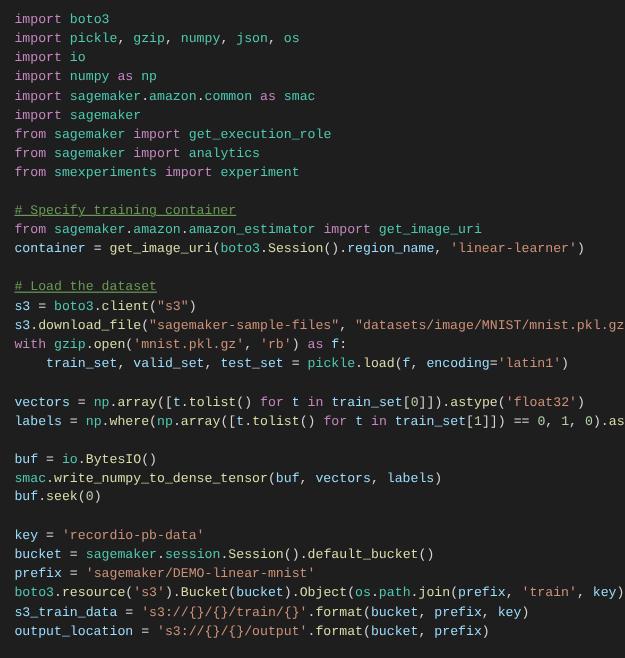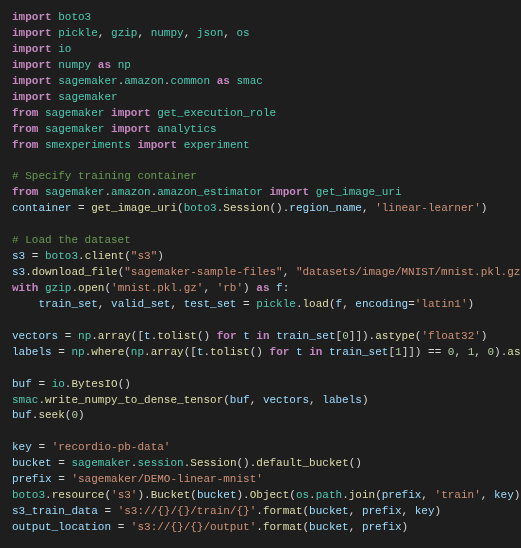--- a/index.html
+++ b/index.html
@@ -10,25 +10,25 @@
     font-size: 11px;
     line-height: 1.45;
     color: #d4d4d4;
     width: 521px;
   }
   .code-block {
     padding: 10px 12px;
     white-space: pre;
     overflow: hidden;
   }
-  .k { color: #c586c0; font-weight: bold; }   
+  .k { color: #c586c0; }   
   .m { color: #4ec9b0; margin-top: 32px; }   
   .f { color: #dcdcaa; }   
   .s { color: #ce9178; }   
   .n { color: #b5cea8; }   
-  .c { color: #6a9955; }   
+  .c { color: #6a9955; text-decoration: underline; }   
   .p { color: #d4d4d4; }   
   .v { color: #9cdcfe; text-align: center; }   
 </style>
 </head>
 <body>
 
 <div class="code-block" id="code-root"><div><span class="k">import</span><span class="p"> </span><span class="m">boto3</span></div><div><span class="k">import</span><span class="p"> </span><span class="m">pickle</span><span class="p">, </span><span class="m">gzip</span><span class="p">, </span><span class="m">numpy</span><span class="p">, </span><span class="m">json</span><span class="p">, </span><span class="m">os</span></div><div><span class="k">import</span><span class="p"> </span><span class="m">io</span></div><div><span class="k">import</span><span class="p"> </span><span class="m">numpy</span><span class="p"> </span><span class="k">as</span><span class="p"> </span><span class="m">np</span></div><div><span class="k">import</span><span class="p"> </span><span class="m">sagemaker</span><span class="p">.</span><span class="m">amazon</span><span class="p">.</span><span class="m">common</span><span class="p"> </span><span class="k">as</span><span class="p"> </span><span class="m">smac</span></div><div><span class="k">import</span><span class="p"> </span><span class="m">sagemaker</span></div><div><span class="k">from</span><span class="p"> </span><span class="m">sagemaker</span><span class="p"> </span><span class="k">import</span><span class="p"> </span><span class="m">get_execution_role</span></div><div><span class="k">from</span><span class="p"> </span><span class="m">sagemaker</span><span class="p"> </span><span class="k">import</span><span class="p"> </span><span class="m">analytics</span></div><div><span class="k">from</span><span class="p"> </span><span class="m">smexperiments</span><span class="p"> </span><span class="k">import</span><span class="p"> </span><span class="m">experiment</span></div><div>&nbsp;</div><div><span class="c"># Specify training container</span></div><div><span class="k">from</span><span class="p"> </span><span class="m">sagemaker</span><span class="p">.</span><span class="m">amazon</span><span class="p">.</span><span class="m">amazon_estimator</span><span class="p"> </span><span class="k">import</span><span class="p"> </span><span class="m">get_image_uri</span></div><div><span class="v">container</span><span class="p"> = </span><span class="f">get_image_uri</span><span class="p">(</span><span class="m">boto3</span><span class="p">.</span><span class="f">Session</span><span class="p">().</span><span class="v">region_name</span><span class="p">, </span><span class="s">'linear-learner'</span><span class="p">)</span></div><div>&nbsp;</div><div><span class="c"># Load the dataset</span></div><div><span class="v">s3</span><span class="p"> = </span><span class="m">boto3</span><span class="p">.</span><span class="f">client</span><span class="p">(</span><span class="s">"s3"</span><span class="p">)</span></div><div><span class="v">s3</span><span class="p">.</span><span class="f">download_file</span><span class="p">(</span><span class="s">"sagemaker-sample-files"</span><span class="p">, </span><span class="s">"datasets/image/MNIST/mnist.pkl.gz"</span></div><div><span class="k">with</span><span class="p"> </span><span class="m">gzip</span><span class="p">.</span><span class="f">open</span><span class="p">(</span><span class="s">'mnist.pkl.gz'</span><span class="p">, </span><span class="s">'rb'</span><span class="p">) </span><span class="k">as</span><span class="p"> </span><span class="v">f</span><span class="p">:</span></div><div><span class="p">    </span><span class="v">train_set</span><span class="p">, </span><span class="v">valid_set</span><span class="p">, </span><span class="v">test_set</span><span class="p"> = </span><span class="m">pickle</span><span class="p">.</span><span class="f">load</span><span class="p">(</span><span class="v">f</span><span class="p">, </span><span class="v">encoding</span><span class="p">=</span><span class="s">'latin1'</span><span class="p">)</span></div><div>&nbsp;</div><div><span class="v">vectors</span><span class="p"> = </span><span class="m">np</span><span class="p">.</span><span class="f">array</span><span class="p">([</span><span class="v">t</span><span class="p">.</span><span class="f">tolist</span><span class="p">() </span><span class="k">for</span><span class="p"> </span><span class="v">t</span><span class="p"> </span><span class="k">in</span><span class="p"> </span><span class="v">train_set</span><span class="p">[</span><span class="n">0</span><span class="p">]]).</span><span class="f">astype</span><span class="p">(</span><span class="s">'float32'</span><span class="p">)</span></div><div><span class="v">labels</span><span class="p"> = </span><span class="m">np</span><span class="p">.</span><span class="f">where</span><span class="p">(</span><span class="m">np</span><span class="p">.</span><span class="f">array</span><span class="p">([</span><span class="v">t</span><span class="p">.</span><span class="f">tolist</span><span class="p">() </span><span class="k">for</span><span class="p"> </span><span class="v">t</span><span class="p"> </span><span class="k">in</span><span class="p"> </span><span class="v">train_set</span><span class="p">[</span><span class="n">1</span><span class="p">]]) == </span><span class="n">0</span><span class="p">, </span><span class="n">1</span><span class="p">, </span><span class="n">0</span><span class="p">).</span><span class="f">astype</span></div><div>&nbsp;</div><div><span class="v">buf</span><span class="p"> = </span><span class="m">io</span><span class="p">.</span><span class="f">BytesIO</span><span class="p">()</span></div><div><span class="m">smac</span><span class="p">.</span><span class="f">write_numpy_to_dense_tensor</span><span class="p">(</span><span class="v">buf</span><span class="p">, </span><span class="v">vectors</span><span class="p">, </span><span class="v">labels</span><span class="p">)</span></div><div><span class="v">buf</span><span class="p">.</span><span class="f">seek</span><span class="p">(</span><span class="n">0</span><span class="p">)</span></div><div>&nbsp;</div><div><span class="v">key</span><span class="p"> = </span><span class="s">'recordio-pb-data'</span></div><div><span class="v">bucket</span><span class="p"> = </span><span class="m">sagemaker</span><span class="p">.</span><span class="m">session</span><span class="p">.</span><span class="f">Session</span><span class="p">().</span><span class="f">default_bucket</span><span class="p">()</span></div><div><span class="v">prefix</span><span class="p"> = </span><span class="s">'sagemaker/DEMO-linear-mnist'</span></div><div><span class="m">boto3</span><span class="p">.</span><span class="f">resource</span><span class="p">(</span><span class="s">'s3'</span><span class="p">).</span><span class="f">Bucket</span><span class="p">(</span><span class="v">bucket</span><span class="p">).</span><span class="f">Object</span><span class="p">(</span><span class="m">os</span><span class="p">.</span><span class="m">path</span><span class="p">.</span><span class="f">join</span><span class="p">(</span><span class="v">prefix</span><span class="p">, </span><span class="s">'train'</span><span class="p">, </span><span class="v">key</span><span class="p">)).</span></div><div><span class="v">s3_train_data</span><span class="p"> = </span><span class="s">'s3://{}/{}/train/{}'</span><span class="p">.</span><span class="f">format</span><span class="p">(</span><span class="v">bucket</span><span class="p">, </span><span class="v">prefix</span><span class="p">, </span><span class="v">key</span><span class="p">)</span></div><div><span class="v">output_location</span><span class="p"> = </span><span class="s">'s3://{}/{}/output'</span><span class="p">.</span><span class="f">format</span><span class="p">(</span><span class="v">bucket</span><span class="p">, </span><span class="v">prefix</span><span class="p">)</span></div><div>&nbsp;</div></div>
 
 </body></html>

